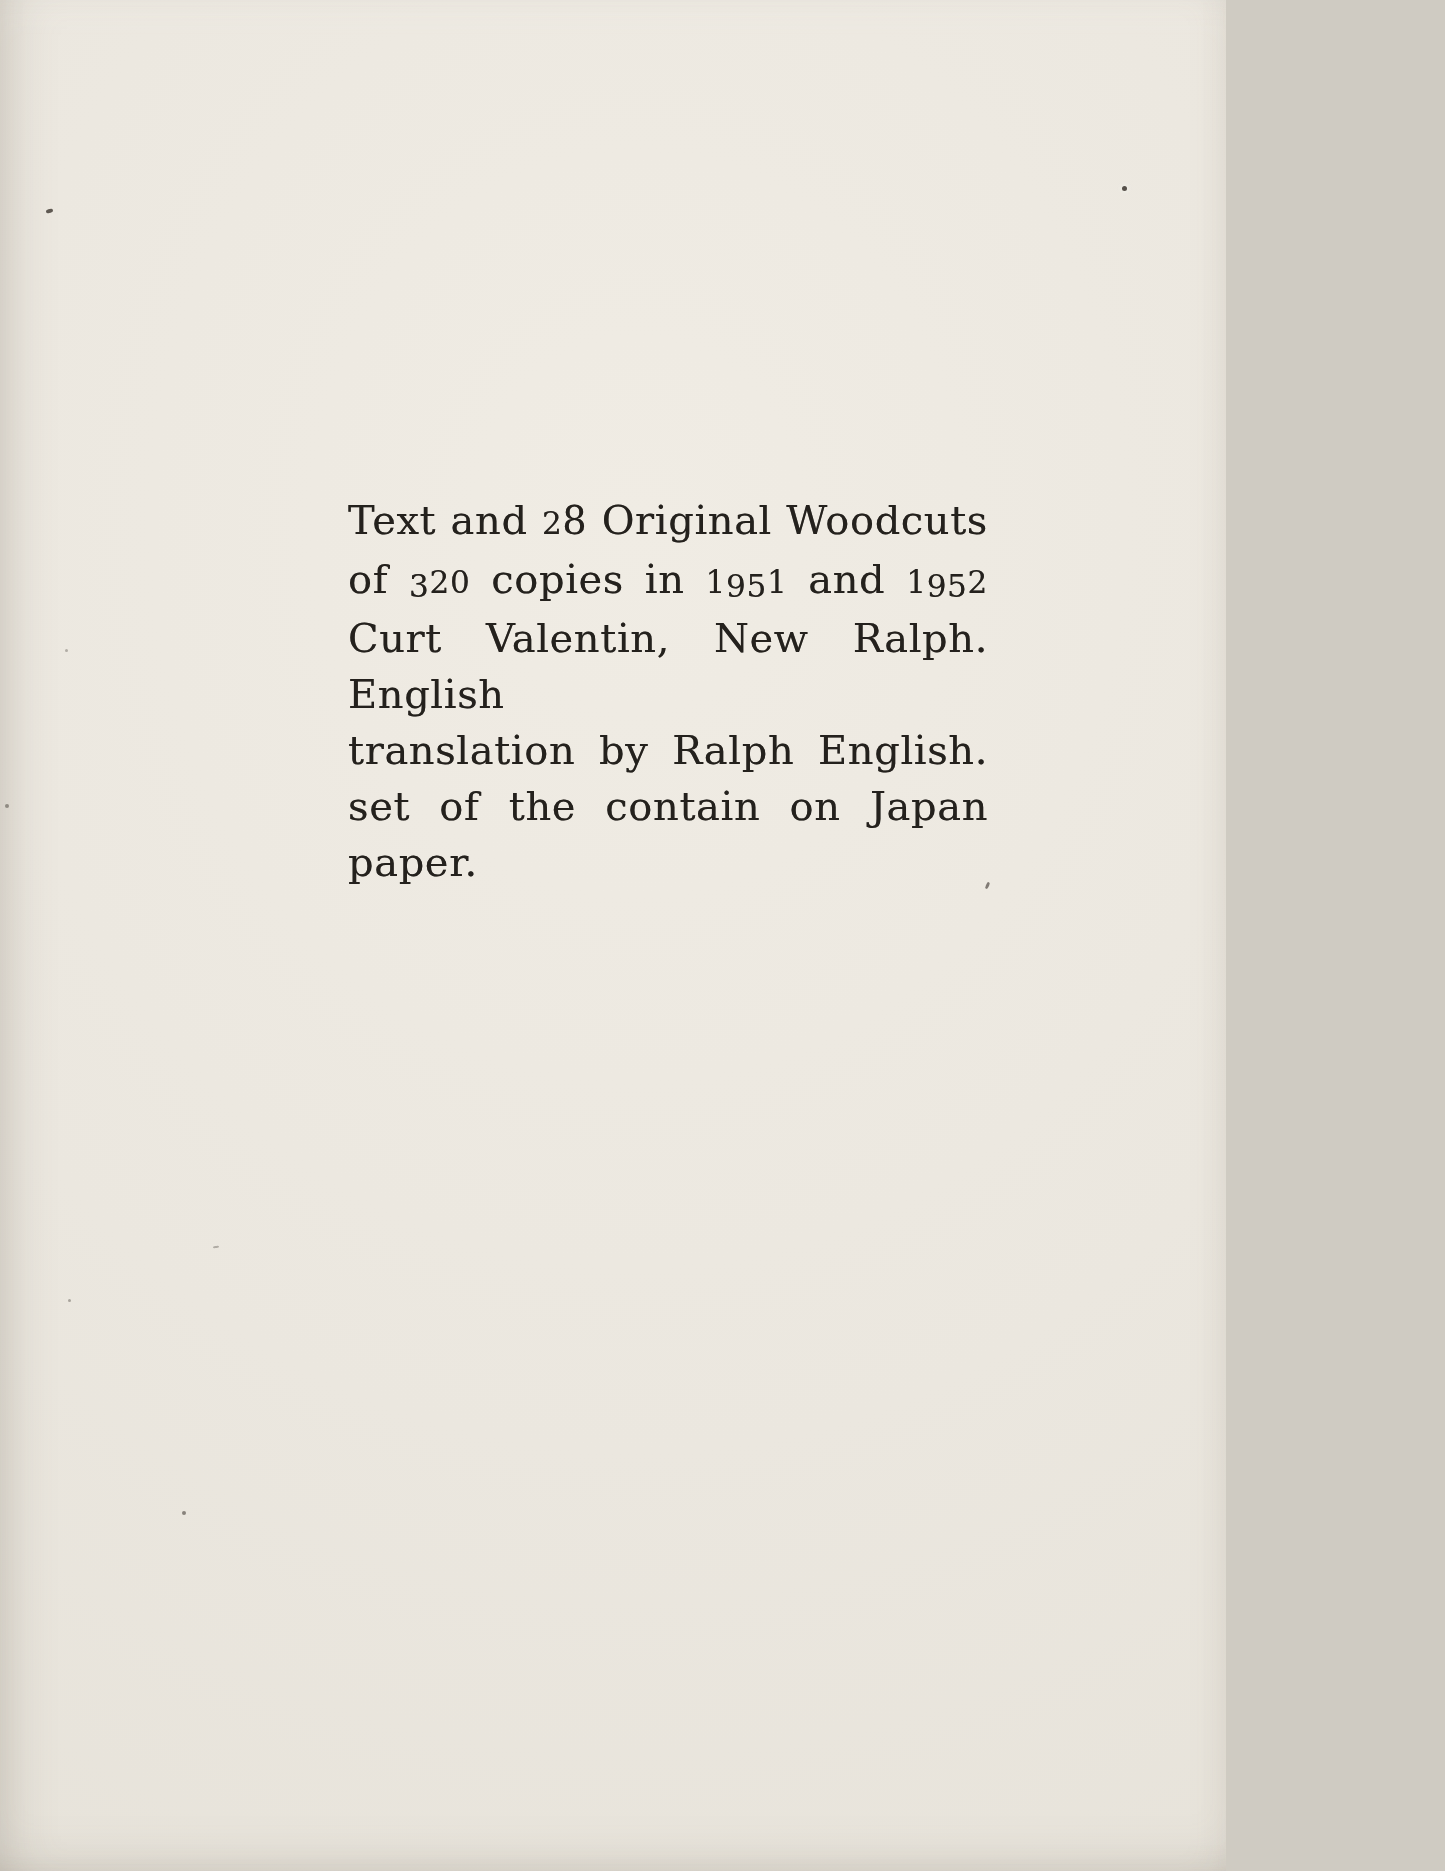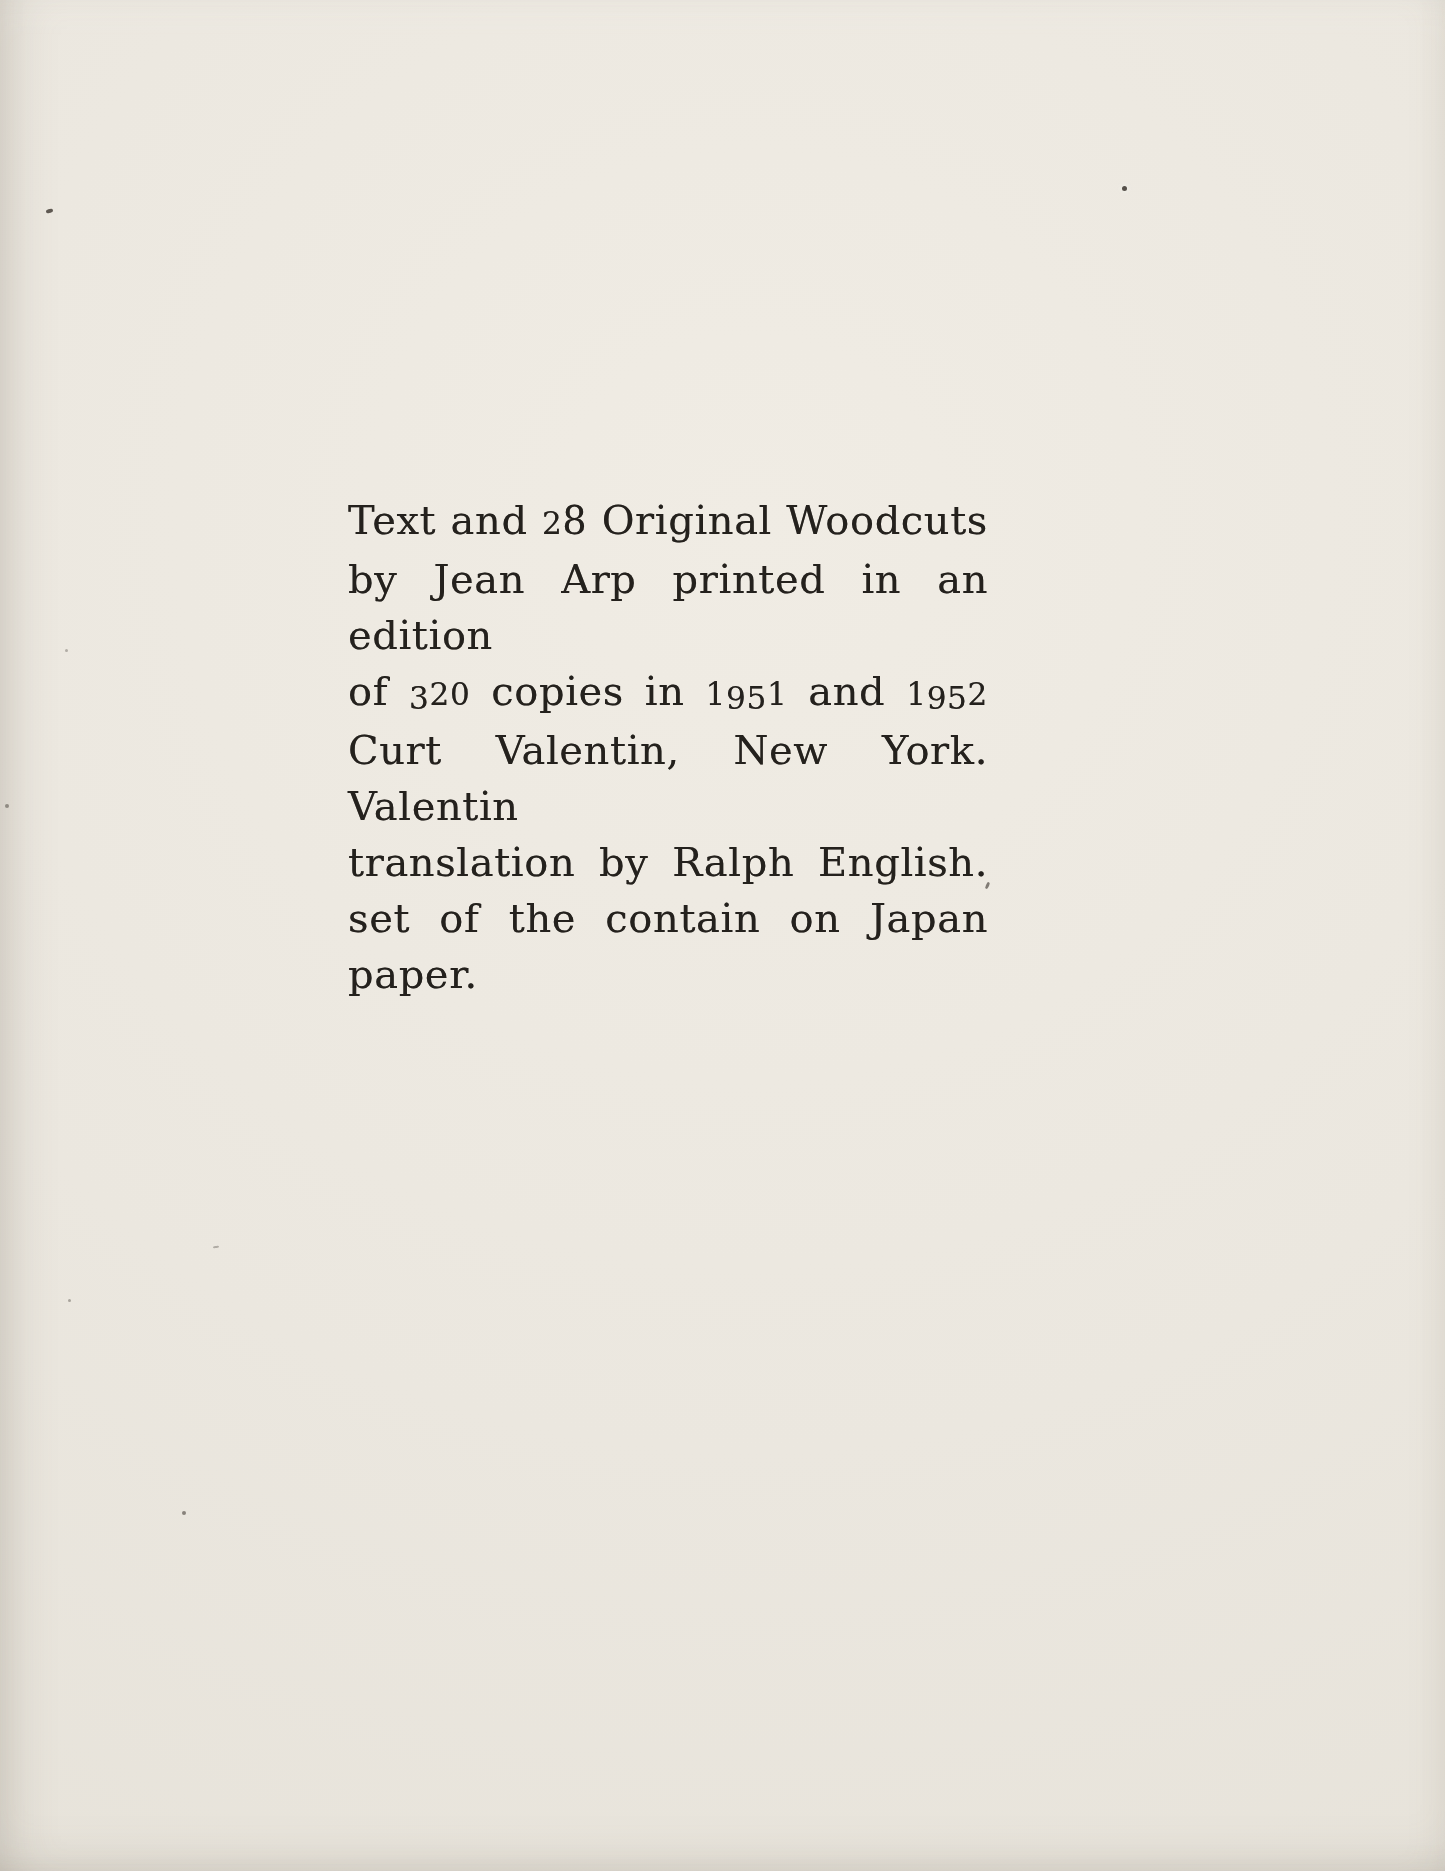--- a/index.html
+++ b/index.html
@@ -2,21 +2,21 @@
 <html><head>
 <meta charset="utf-8">
 <title>Colophon Page</title>
 <style>
   html, body {
     margin: 0; padding: 0;
     background: #cfcbc2;
   }
   .page {
     position: relative;
-    width: 1445px;
+    width: 1226px;
     height: 1871px;
     overflow: hidden;
     font-family: "DejaVu Serif", "Liberation Serif", serif;
     background: radial-gradient(ellipse 120% 90% at 52% 28%,
                 #f0ece4 0%, #ebe7df 55%, #e6e2d9 100%);
     box-shadow:
       inset 32px 0 55px -32px rgba(110,100,85,.30),
       inset -22px 0 48px -32px rgba(110,100,85,.18),
       inset 0 -32px 58px -36px rgba(110,100,85,.22),
       inset 0 26px 48px -32px rgba(255,253,248,.55);
@@ -47,23 +47,22 @@
     border-radius: 50%;
   }
 </style>
 </head>
 <body>
 
 <div class="page">
 
   <div class="colophon">
     <div class="line">Text and <span class="dg">2</span><span class="dg-full">8</span> Original Woodcuts</div>
-    <div class="line">by Jean Arp printed in an edition</div>
     <div class="line">of <span class="dg dg-down">3</span><span class="dg">2</span><span class="dg">0</span> copies in <span class="dg">1</span><span class="dg dg-down">9</span><span class="dg dg-down">5</span><span class="dg">1</span> and <span class="dg">1</span><span class="dg dg-down">9</span><span class="dg dg-down">5</span><span class="dg">2</span></div>
-    <div class="line">Curt Valentin, New York. Valentin</div>
+    <div class="line">Curt Valentin, New Ralph. English</div>
     <div class="line">translation by Ralph English.</div>
     <div class="line">set of the contain on Japan paper.</div>
   </div>
 
   <div class="speck" style="left:46px;top:209px;width:7px;height:4px;opacity:.85;transform:rotate(-14deg);border-radius:40%;"></div>
   <div class="speck" style="left:1122px;top:186px;width:5px;height:5px;opacity:.9;box-shadow:0 0 3px 2px rgba(240,238,232,.9);"></div>
   <div class="speck" style="left:986px;top:882px;width:3px;height:7px;opacity:.65;transform:rotate(24deg);border-radius:40%;"></div>
   <div class="speck" style="left:65px;top:649px;width:3px;height:3px;opacity:.35;"></div>
   <div class="speck" style="left:5px;top:804px;width:4px;height:4px;opacity:.5;"></div>
   <div class="speck" style="left:213px;top:1246px;width:6px;height:2px;opacity:.35;transform:rotate(-8deg);border-radius:40%;"></div>

